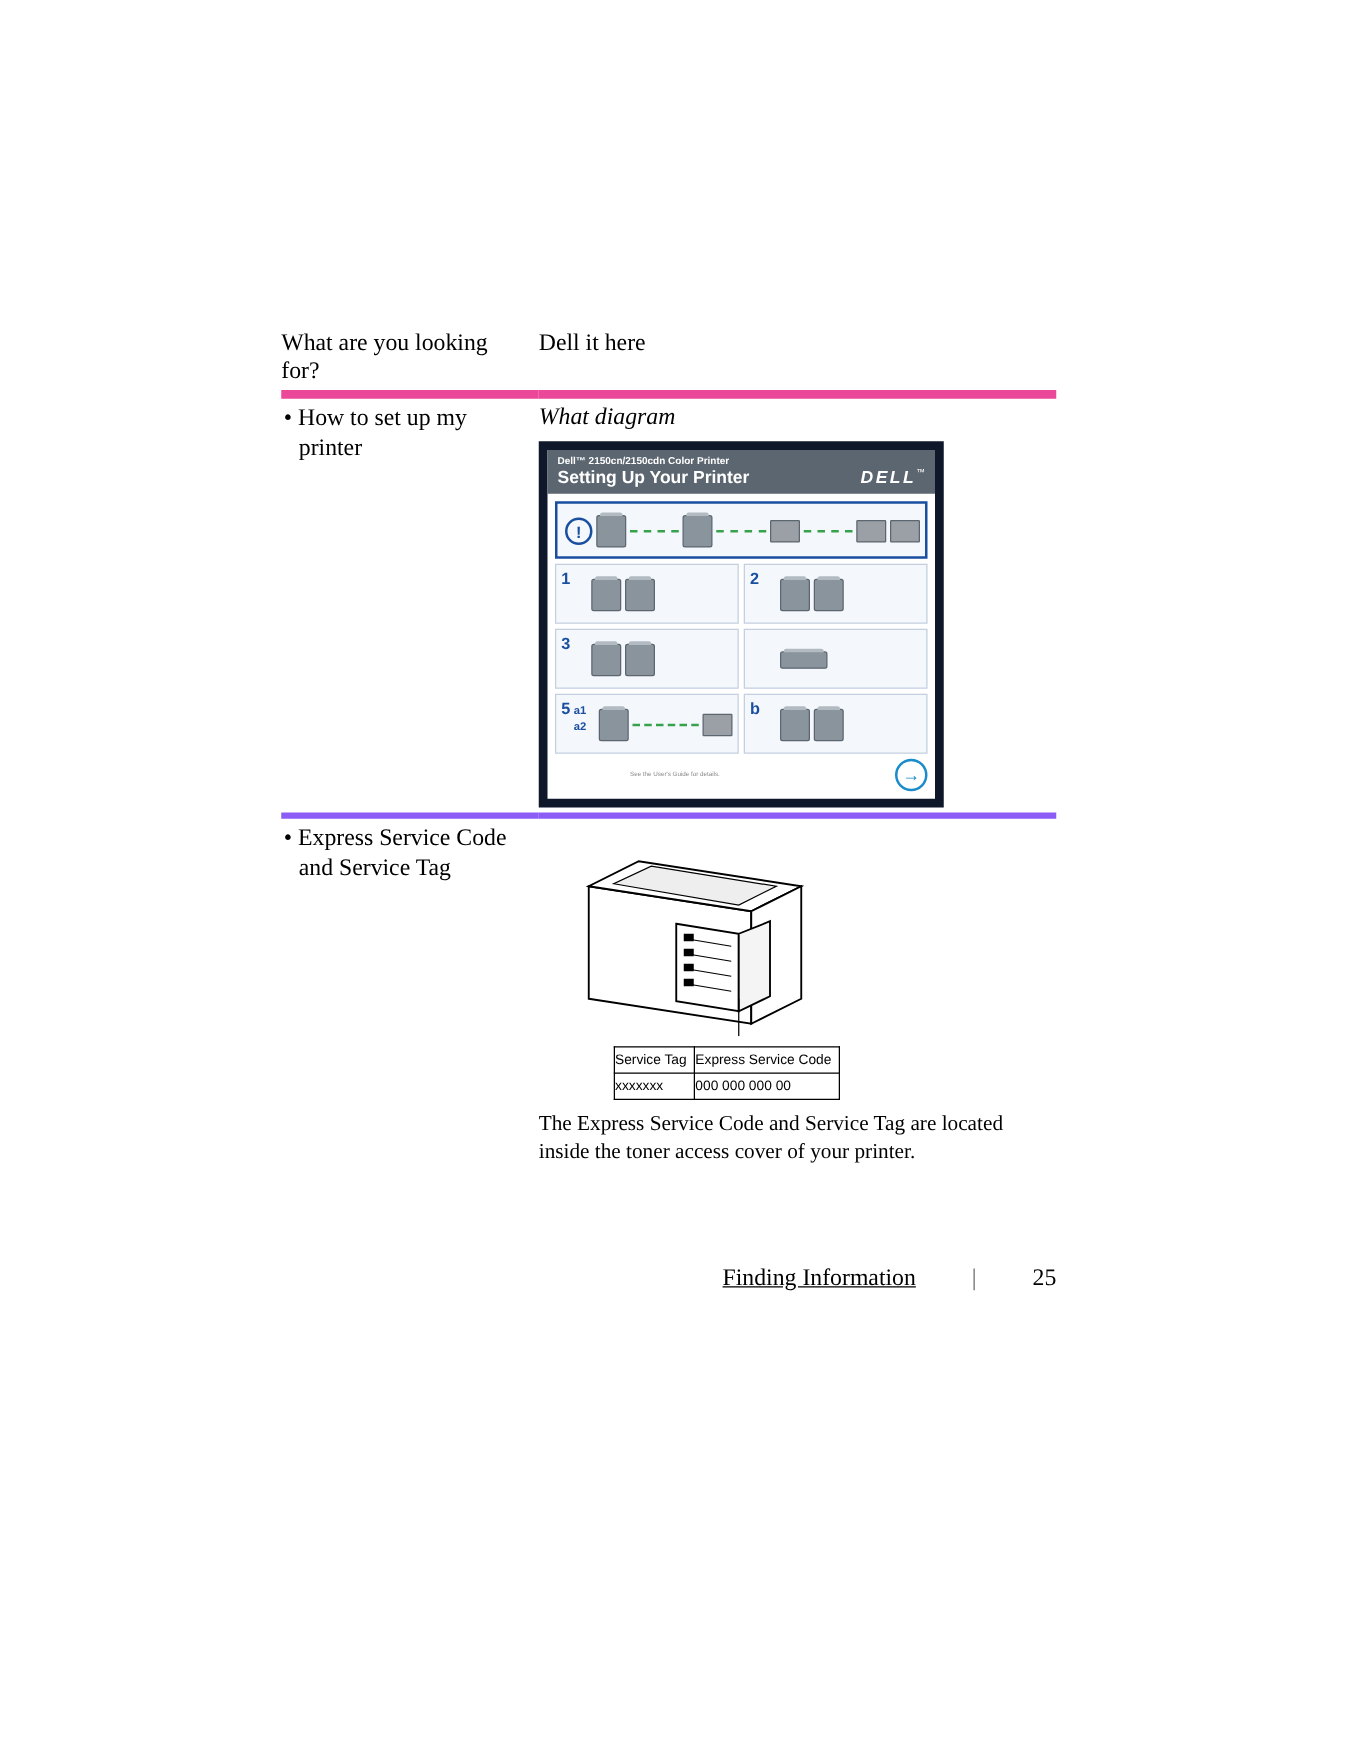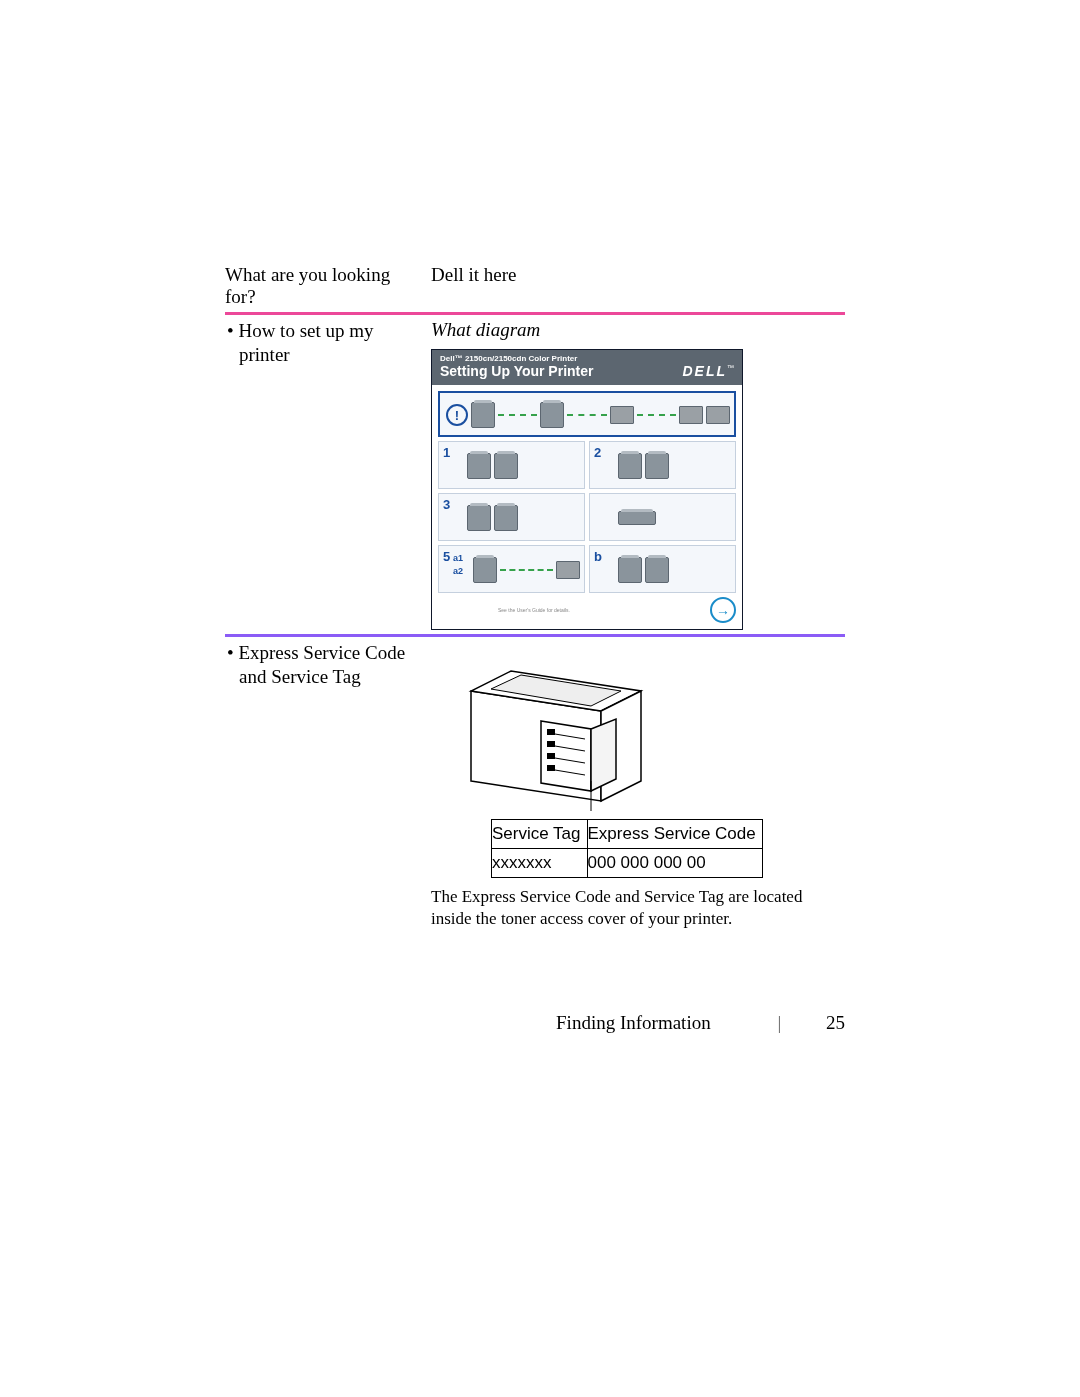--- a/index.html
+++ b/index.html
@@ -21,44 +21,44 @@
   table.main {
     width: 100%;
     border-collapse: collapse;
     font-size: 19px;
   }
   table.main td {
     vertical-align: top;
     padding: 4px 6px 4px 0;
   }
   .hdr-row td {
-    border-bottom: 3px solid #ec4899;
+    border-bottom: 7px solid #ec4899;
     padding-bottom: 6px;
     margin-left: 40px;
   }
   .sep-row td {
-    border-top: 3px solid #8b5cf6;
+    border-top: 5px solid #8b5cf6;
   }
   .col-left {
     width: 200px;
   }
   .bullet {
     padding-left: 14px;
     text-indent: -12px;
     margin-bottom: 2px;
     line-height: 1.25;
     font-family: Liberation Serif, serif;
   }
   .italic { font-style: italic; }
   .bold { font-weight: bold; }
 
   
   .setup-card {
     width: 310px;
-    border: 1px solid #0f172a;
+    border: 7px solid #0f172a;
     background: #fff;
     margin-top: 8px;
     font-family: Arial, Helvetica, sans-serif;
   }
   .setup-header {
     background: #5c6670;
     color: #fff;
     padding: 4px 8px 6px 8px;
     display: flex;
     justify-content: space-between;
@@ -162,21 +162,21 @@
 
   
   .printer-illus {
     width: 260px;
     margin: 10px 0 8px 10px;
   }
   .printer-svg { display:block; }
   .tag-table {
     border-collapse: collapse;
     font-family: Arial, Helvetica, sans-serif;
-    font-size: 17px;
+    font-size: 11px;
     margin-left: 60px;
   }
   .tag-table td {
     border: 1px solid #000;
     padding: 2px 10px;
   }
 
   .explain {
     font-size: 17px;
     line-height: 1.25;
@@ -185,21 +185,21 @@
 
   
   .page-footer {
     position: absolute;
     top: 1012px;
     left: 225px;
     width: 620px;
     text-align: right;
     font-size: 19px;
   }
-  .page-footer .label { margin-right: 62px; }
+  .page-footer .label { margin-right: 40px; text-decoration: underline; }
   .page-footer .sep { color: #666; margin-right: 40px; }
 </style>
 </head>
 <body>
 
 <div class="page">
   <table class="main">
     <tbody>
         <tr class="hdr-row">
       <td class="col-left">What are you looking for?</td>

